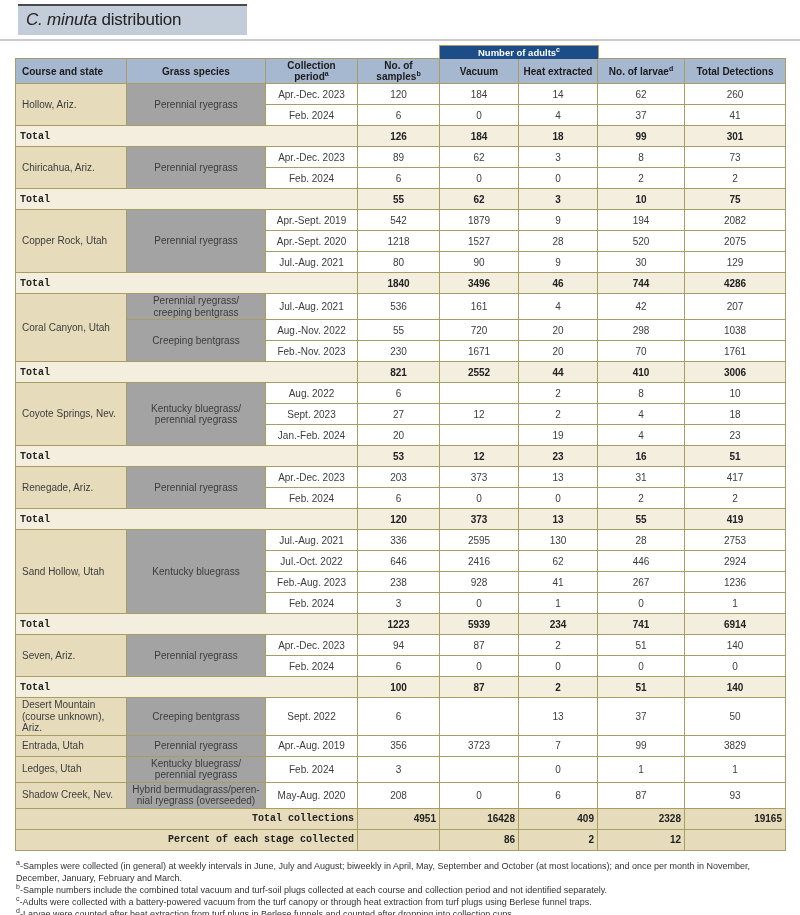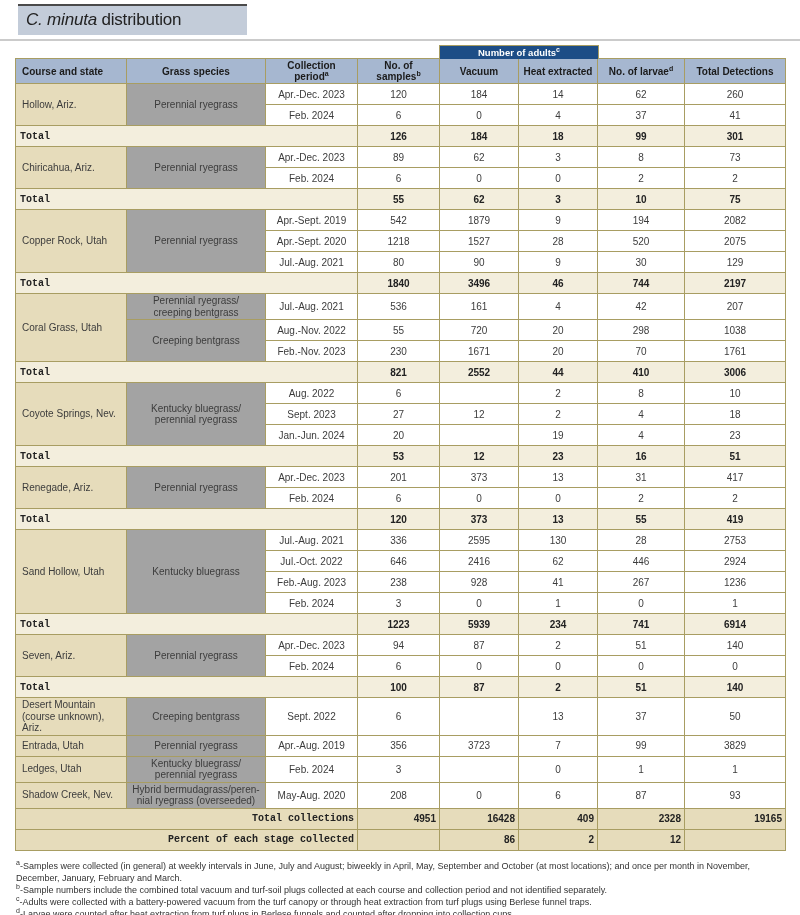--- a/index.html
+++ b/index.html
@@ -154,24 +154,24 @@
             <td class="val">9</td>
             <td class="val">30</td>
             <td class="val">129</td>
           </tr>
           <tr class="total-row">
             <td class="total-label" colspan="3">Total</td>
             <td class="val">1840</td>
             <td class="val">3496</td>
             <td class="val">46</td>
             <td class="val">744</td>
-            <td class="val">2197</td>
-          </tr>
-          <tr>
-            <td class="course" rowspan="3">Coral Grass, Utah</td>
+            <td class="val">4286</td>
+          </tr>
+          <tr>
+            <td class="course" rowspan="3">Coral Canyon, Utah</td>
             <td class="grass" rowspan="1">Perennial ryegrass/
 creeping bentgrass</td>
             <td class="period">Jul.-Aug. 2021</td>
             <td class="val">536</td>
             <td class="val">161</td>
             <td class="val">4</td>
             <td class="val">42</td>
             <td class="val">207</td>
           </tr>
           <tr>
@@ -212,40 +212,40 @@
           </tr>
           <tr>
             <td class="period">Sept. 2023</td>
             <td class="val">27</td>
             <td class="val">12</td>
             <td class="val">2</td>
             <td class="val">4</td>
             <td class="val">18</td>
           </tr>
           <tr>
-            <td class="period">Jan.-Jun. 2024</td>
+            <td class="period">Jan.-Feb. 2024</td>
             <td class="val">20</td>
             <td class="val"></td>
             <td class="val">19</td>
             <td class="val">4</td>
             <td class="val">23</td>
           </tr>
           <tr class="total-row">
             <td class="total-label" colspan="3">Total</td>
             <td class="val">53</td>
             <td class="val">12</td>
             <td class="val">23</td>
             <td class="val">16</td>
             <td class="val">51</td>
           </tr>
           <tr>
             <td class="course" rowspan="2">Renegade, Ariz.</td>
             <td class="grass" rowspan="2">Perennial ryegrass</td>
             <td class="period">Apr.-Dec. 2023</td>
-            <td class="val">201</td>
+            <td class="val">203</td>
             <td class="val">373</td>
             <td class="val">13</td>
             <td class="val">31</td>
             <td class="val">417</td>
           </tr>
           <tr>
             <td class="period">Feb. 2024</td>
             <td class="val">6</td>
             <td class="val">0</td>
             <td class="val">0</td>

